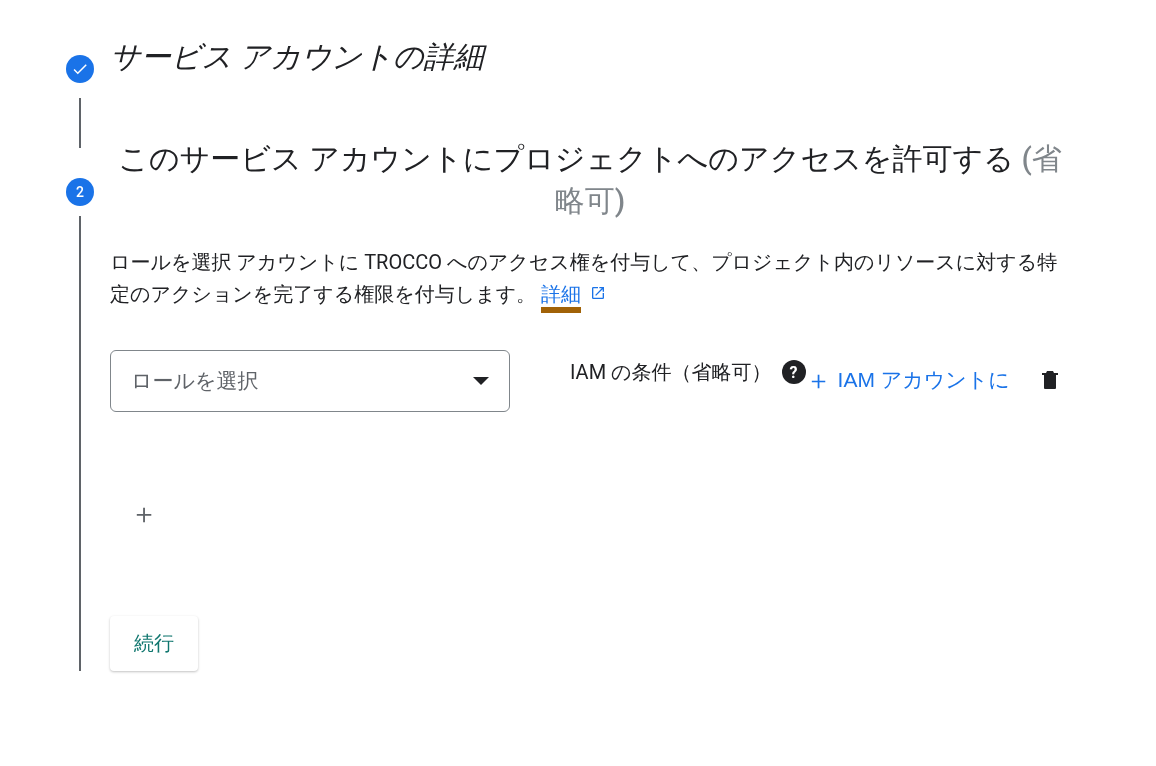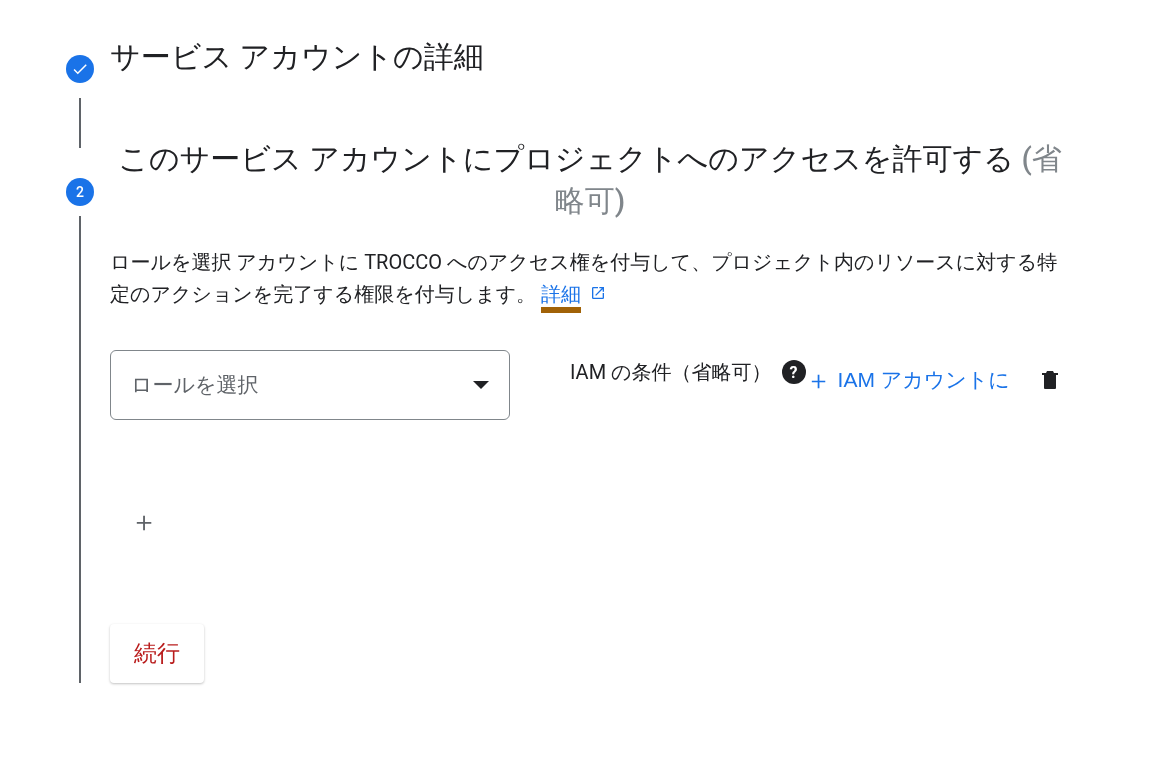--- a/index.html
+++ b/index.html
@@ -13,20 +13,21 @@
       color: #202124;
       padding: 40px 50px;
     }
     .stepper {
       position: relative;
     }
     .step {
       display: flex;
       align-items: flex-start;
       position: relative;
+      font-style: italic;
     }
     .step-marker-col {
       width: 60px;
       flex-shrink: 0;
       display: flex;
       flex-direction: column;
       align-items: center;
     }
     .step-icon {
       width: 28px;
@@ -111,21 +112,21 @@
       margin-left: 4px;
     }
     .role-row {
       display: flex;
       align-items: flex-start;
       margin-top: 40px;
       gap: 60px;
     }
     .role-select {
       width: 400px;
-      height: 70px;
+      height: 62px;
       border: 1px solid #80868b;
       border-radius: 6px;
       display: flex;
       align-items: center;
       justify-content: space-between;
       padding: 0 20px;
       font-size: 21px;
       color: #5f6368;
       cursor: pointer;
       background: #fff;
@@ -207,22 +208,22 @@
       background: none;
       border: none;
       padding: 8px 20px;
     }
     .add-role-btn .plus {
       font-size: 28px;
       line-height: 1;
     }
     .continue-btn {
       display: inline-block;
-      color: #b91c1c;
-      font-size: 23px;
+      color: #0f766e;
+      font-size: 20px;
       font-weight: 500;
       padding: 14px 24px;
       border: none;
       background: #fff;
       border-radius: 4px;
       box-shadow: 0 1px 3px rgba(0,0,0,0.15), 0 1px 2px rgba(0,0,0,0.1);
       margin-top: 80px;
       cursor: pointer;
     }
     .step2-full {

